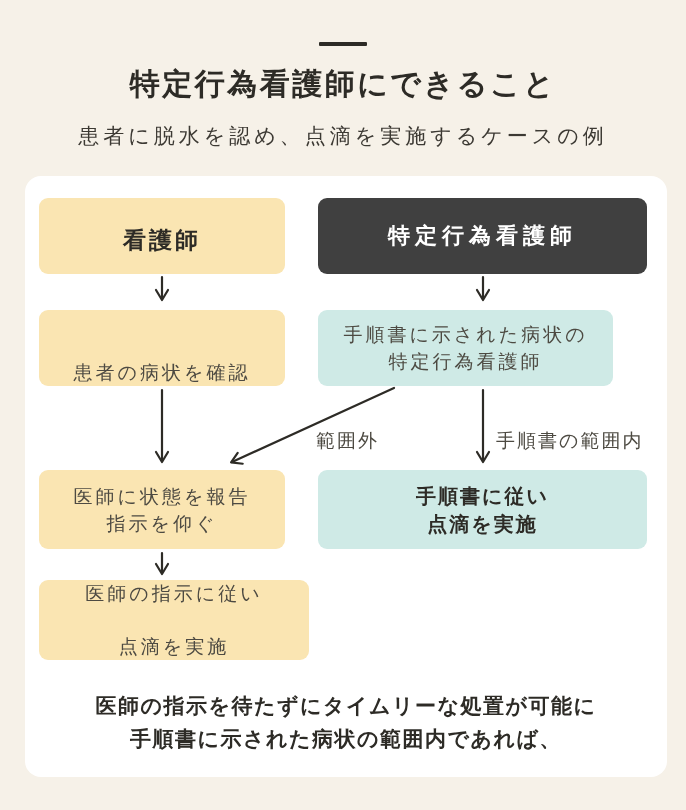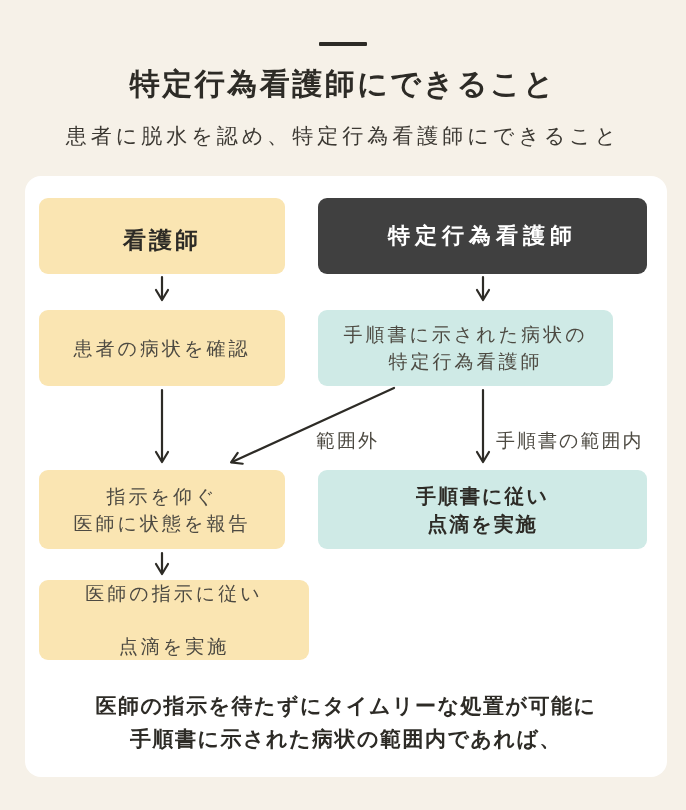--- a/index.html
+++ b/index.html
@@ -36,21 +36,21 @@
   }
   .yellow{background:#FAE5B2;}
   .lteal{background:#CFEAE6;}
   .teal{background:#404040;}
   .nurse-header{left:14px;top:22px;width:246px;height:76px;}
   .nurse-title{font-size:23px;font-weight:bold;letter-spacing:3px;line-height:28px;color:#2D2B26;margin-top:8px;}
   .nurse-note{font-size:15px;letter-spacing:3px;line-height:19px;color:#4D4A42;margin-top:3px;}
   .sp-header{left:293px;top:22px;width:329px;height:76px;}
   .sp-title{font-size:22px;font-weight:bold;letter-spacing:5px;color:#FFFFFF;line-height:30px;}
   .step .line{font-size:19px;letter-spacing:3px;line-height:27px;color:#4D4A42;}
-  .l2{left:14px;top:134px;width:246px;height:76px;}
+  .l2{left:14px;top:134px;width:246px;height:76px;justify-content:flex-end;}
   .r2{left:293px;top:134px;width:295px;height:76px;}
   .l3{left:14px;top:294px;width:246px;height:79px;}
   .r3{left:293px;top:294px;width:329px;height:79px;}
   .r3 .line{font-size:20px;font-weight:bold;letter-spacing:2px;line-height:28px;color:#2D2B26;}
   .l4{left:14px;top:404px;width:270px;height:80px;justify-content:space-between;}
   .branch-label{
     position:absolute;font-size:19px;letter-spacing:2px;color:#4D4A42;white-space:nowrap;
   }
   .label-out{left:291px;top:252px;}
   .label-in{left:471px;top:252px;}
@@ -62,21 +62,21 @@
   .arrows{position:absolute;left:0;top:0;width:642px;height:601px;pointer-events:none;}
   .arrows line{stroke:#2D2B26;stroke-width:2.2;stroke-linecap:round;}
 </style>
 </head>
 <body>
 
 <div class="page">
 
   <div class="dash"></div>
   <div class="title">特定行為看護師にできること</div>
-  <div class="subtitle">患者に脱水を認め、特定行為看護師にできること</div>
+  <div class="subtitle">患者に脱水を認め、点滴を実施するケースの例</div>
 
   <div class="card">
 
     <svg class="arrows" viewBox="0 0 642 601" xmlns="http://www.w3.org/2000/svg">
       <defs>
         <marker id="ah" markerUnits="userSpaceOnUse" markerWidth="16" markerHeight="18" refX="11" refY="8" orient="auto">
           <path d="M2,2 L12,8 L2,14" fill="none" stroke="#2D2B26" stroke-width="2.2" stroke-linecap="round" stroke-linejoin="round"></path>
         </marker>
       </defs>
       <line x1="137" y1="101" x2="137" y2="123" marker-end="url(#ah)"></line>
@@ -101,22 +101,22 @@
 
     <div class="box lteal step r2">
       <div class="line">手順書に示された病状の</div>
       <div class="line">特定行為看護師</div>
     </div>
 
     <div class="branch-label label-out">範囲外</div>
     <div class="branch-label label-in">手順書の範囲内</div>
 
     <div class="box yellow step l3">
+      <div class="line">医師に状態を報告</div>
       <div class="line">指示を仰ぐ</div>
-      <div class="line">医師に状態を報告</div>
     </div>
 
     <div class="box lteal step r3">
       <div class="line">手順書に従い</div>
       <div class="line">点滴を実施</div>
     </div>
 
     <div class="box yellow step l4">
       <div class="line">医師の指示に従い</div>
       <div class="line">点滴を実施</div>

